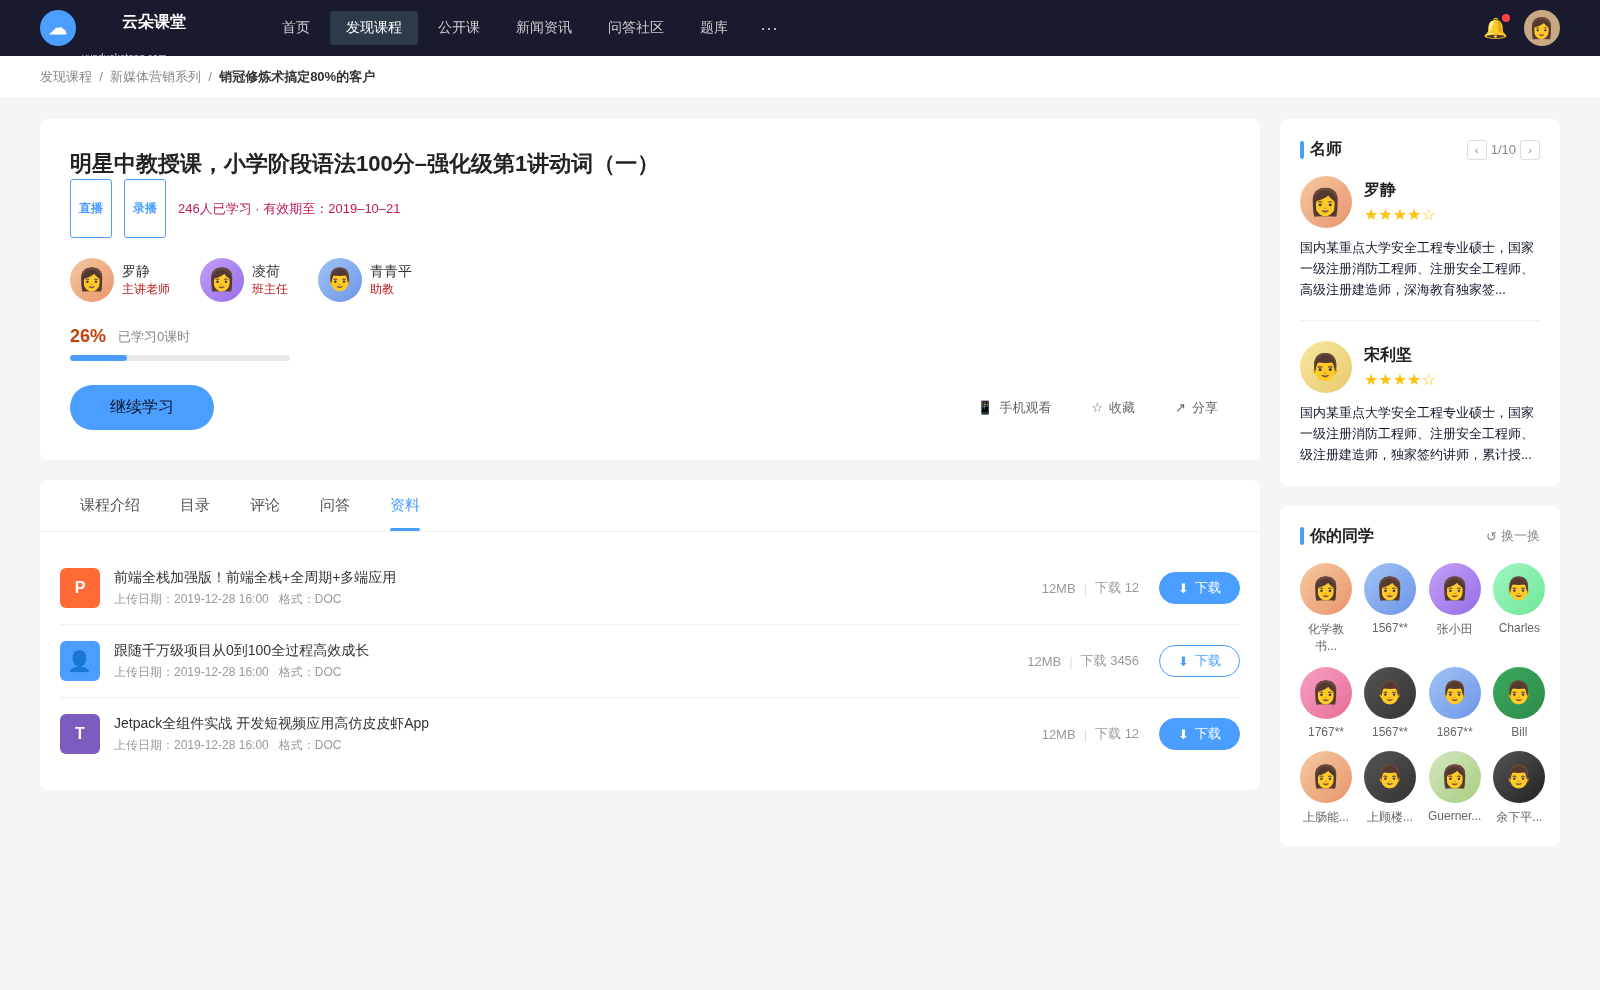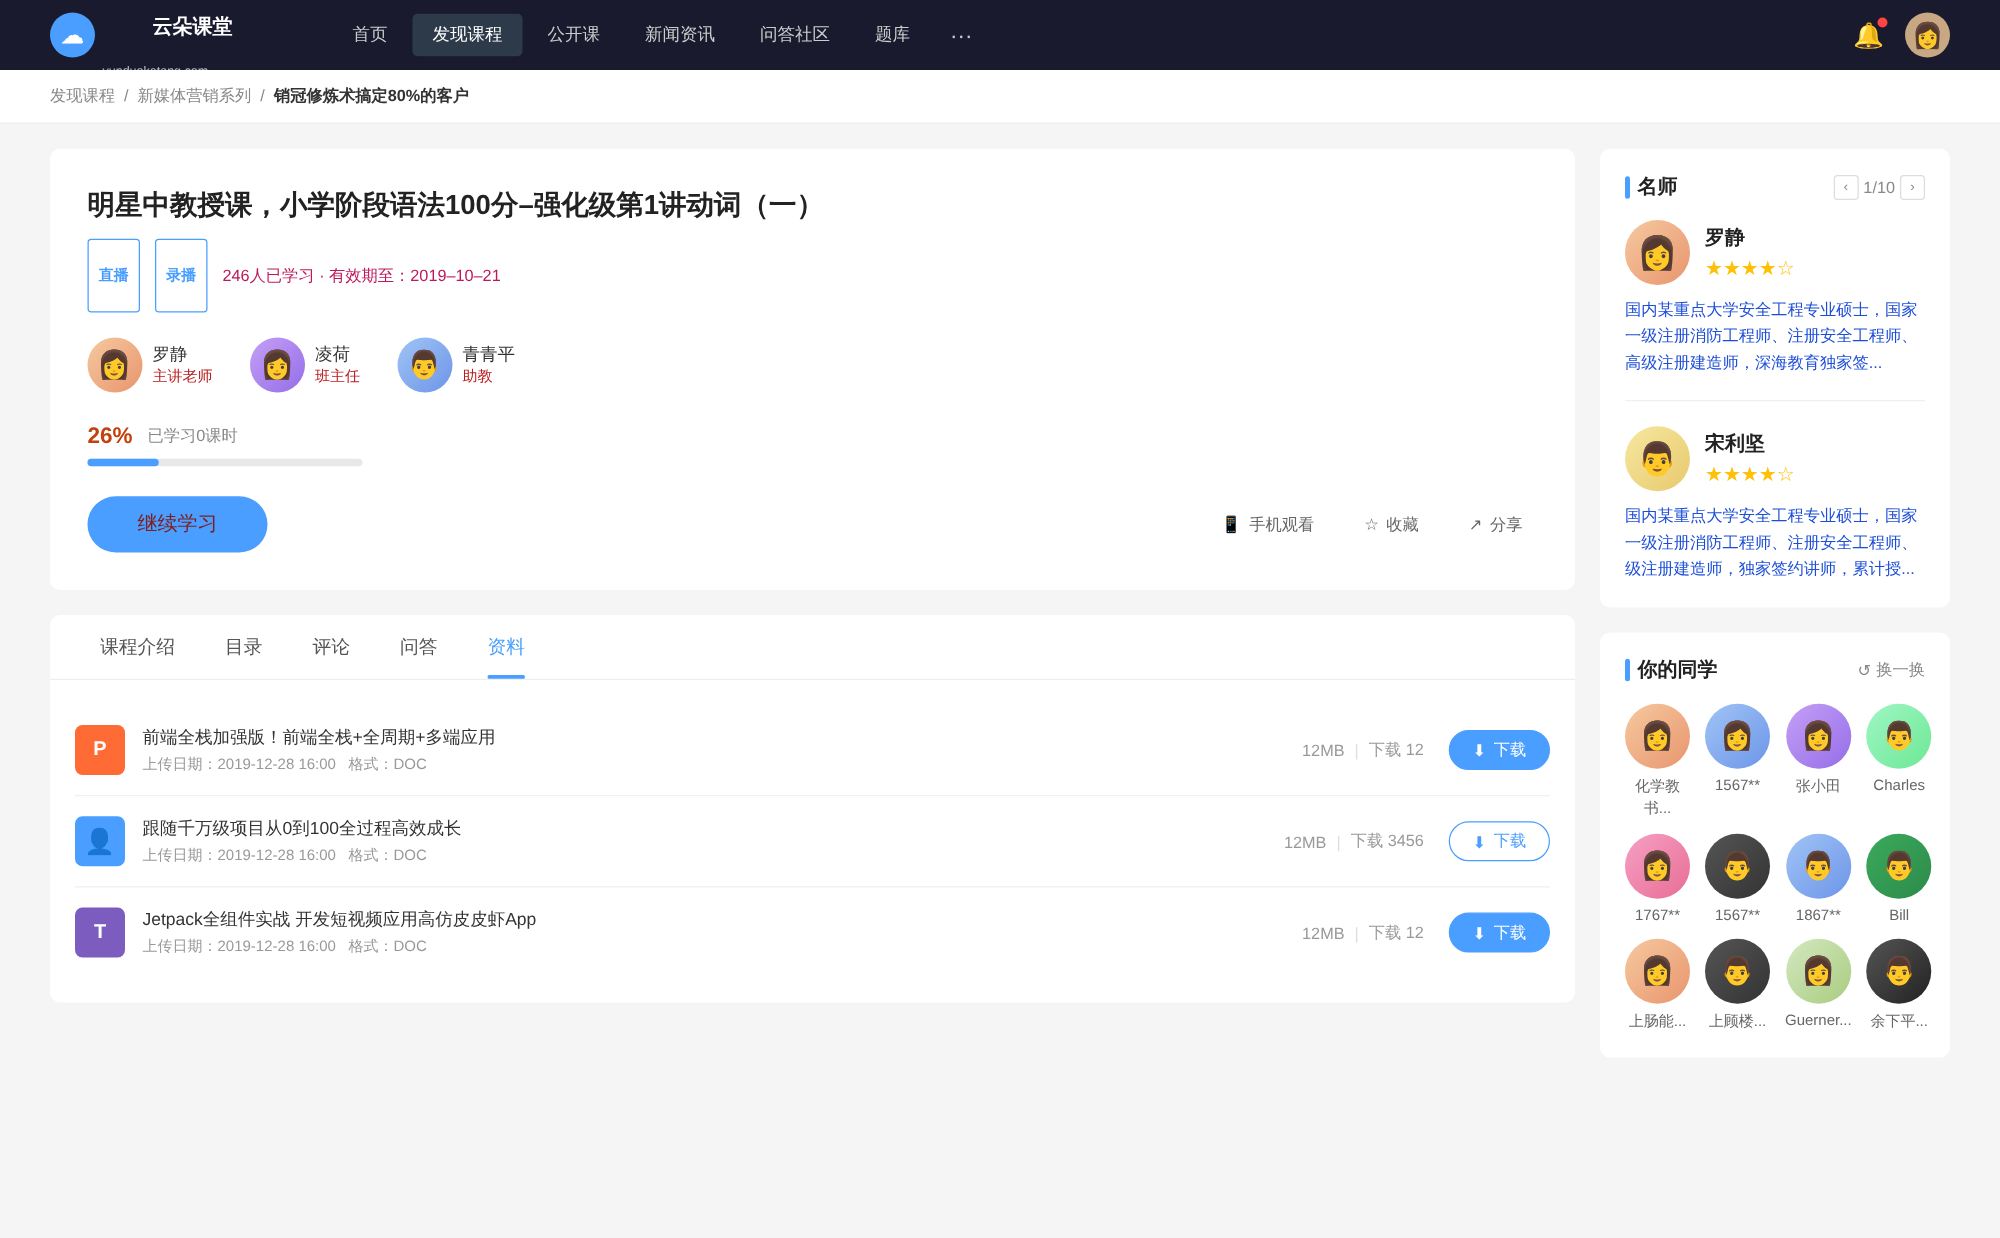--- a/index.html
+++ b/index.html
@@ -27,39 +27,39 @@
     .breadcrumb span { color: #333; font-weight: bold; }
 
     
     .main { display: flex; gap: 20px; padding: 20px 40px; max-width: 1600px; }
 
     
     .content { flex: 1; }
 
     
     .course-card { background: white; border-radius: 8px; padding: 30px; margin-bottom: 20px; }
-    .course-title { font-size: 22px; font-weight: bold; color: #222; margin-bottom: 12px; }
+    .course-title { font-size: 22px; font-weight: bold; color: #222; }
     .course-meta { display: flex; align-items: center; gap: 12px; margin-bottom: 20px; }
     .badge { padding: 20px 8px; border-radius: 3px; font-size: 12px; font-weight: bold; }
     .badge-live { border: 1px solid #4a9eff; color: #4a9eff; }
     .badge-record { border: 1px solid #4a9eff; color: #4a9eff; }
     .meta-text { color: #be185d; font-size: 13px; }
     .teachers { display: flex; gap: 30px; margin-bottom: 24px; }
     .teacher { display: flex; align-items: center; gap: 8px; }
     .teacher-avatar { width: 44px; height: 44px; border-radius: 50%; overflow: hidden; background: #ddd; display: flex; align-items: center; justify-content: center; }
     .teacher-info .name { font-size: 14px; color: #333; font-weight: 500; }
     .teacher-info .role { font-size: 12px; color: #b91c1c; }
     .progress-section { margin-bottom: 24px; }
     .progress-header { display: flex; align-items: center; gap: 12px; margin-bottom: 8px; }
     .progress-percent { font-size: 18px; font-weight: bold; color: #c2410c; }
     .progress-label { font-size: 13px; color: #888; }
     .progress-bar { width: 220px; height: 6px; background: #e8e8e8; border-radius: 3px; }
     .progress-fill { height: 100%; border-radius: 3px; background: #4a9eff; }
     .course-actions { display: flex; align-items: center; justify-content: space-between; }
-    .btn-primary { background: #4a9eff; color: #7f1d1d; border: none; border-radius: 24px; padding: 12px 40px; font-size: 16px; cursor: pointer; font-weight: 500; }
+    .btn-primary { background: #4a9eff; color: #0f172a; border: none; border-radius: 24px; padding: 12px 40px; font-size: 16px; cursor: pointer; font-weight: 500; }
     .action-buttons { display: flex; gap: 16px; }
     .action-btn { display: flex; align-items: center; gap: 6px; color: #666; cursor: pointer; font-size: 13px; border: none; background: none; padding: 6px 12px; }
 
     
     .tabs-card { background: white; border-radius: 8px; overflow: hidden; }
     .tabs-header { display: flex; border-bottom: 1px solid #eee; padding: 0 20px; }
     .tab-item { padding: 16px 20px; cursor: pointer; color: #555; font-size: 15px; position: relative; }
     .tab-item.active { color: #4a9eff; }
     .tab-item.active::after { content: ''; position: absolute; bottom: 0; left: 50%; transform: translateX(-50%); width: 30px; height: 3px; background: #4a9eff; border-radius: 2px; }
     .tabs-content { padding: 20px; }
@@ -87,21 +87,21 @@
     .sidebar-title-right { margin-left: auto; font-size: 13px; color: #888; display: flex; align-items: center; gap: 4px; font-weight: normal; }
     .page-btn { width: 20px; height: 20px; border: 1px solid #ddd; border-radius: 3px; display: flex; align-items: center; justify-content: center; cursor: pointer; font-size: 11px; color: #888; }
 
     
     .teacher-card-item { margin-bottom: 20px; padding-bottom: 20px; border-bottom: 1px solid #f0f0f0; }
     .teacher-card-item:last-child { border-bottom: none; margin-bottom: 0; padding-bottom: 0; }
     .teacher-header { display: flex; align-items: center; gap: 12px; margin-bottom: 10px; }
     .teacher-avatar-sm { width: 52px; height: 52px; border-radius: 50%; background: #ddd; overflow: hidden; display: flex; align-items: center; justify-content: center; flex-shrink: 0; }
     .teacher-detail .t-name { font-size: 16px; font-weight: bold; color: #222; margin-bottom: 4px; }
     .stars { color: #ffc107; font-size: 16px; }
-    .teacher-desc { font-size: 13px; color: #1d4ed8; line-height: 1.6; }
+    .teacher-desc { font-size: 13px; color: #0f172a; line-height: 1.6; }
 
     
     .students-grid { display: grid; grid-template-columns: repeat(4, 1fr); gap: 12px; }
     .student-item { display: flex; flex-direction: column; align-items: center; gap: 6px; }
     .student-avatar { width: 52px; height: 52px; border-radius: 50%; background: #ddd; overflow: hidden; display: flex; align-items: center; justify-content: center; font-size: 22px; }
     .student-name { font-size: 12px; color: #666; text-align: center; }
     .refresh-btn { display: flex; align-items: center; gap: 4px; font-size: 13px; color: #888; cursor: pointer; }
 
     
     .av1 { background: linear-gradient(135deg, #f6c9a0, #e8956d); }

